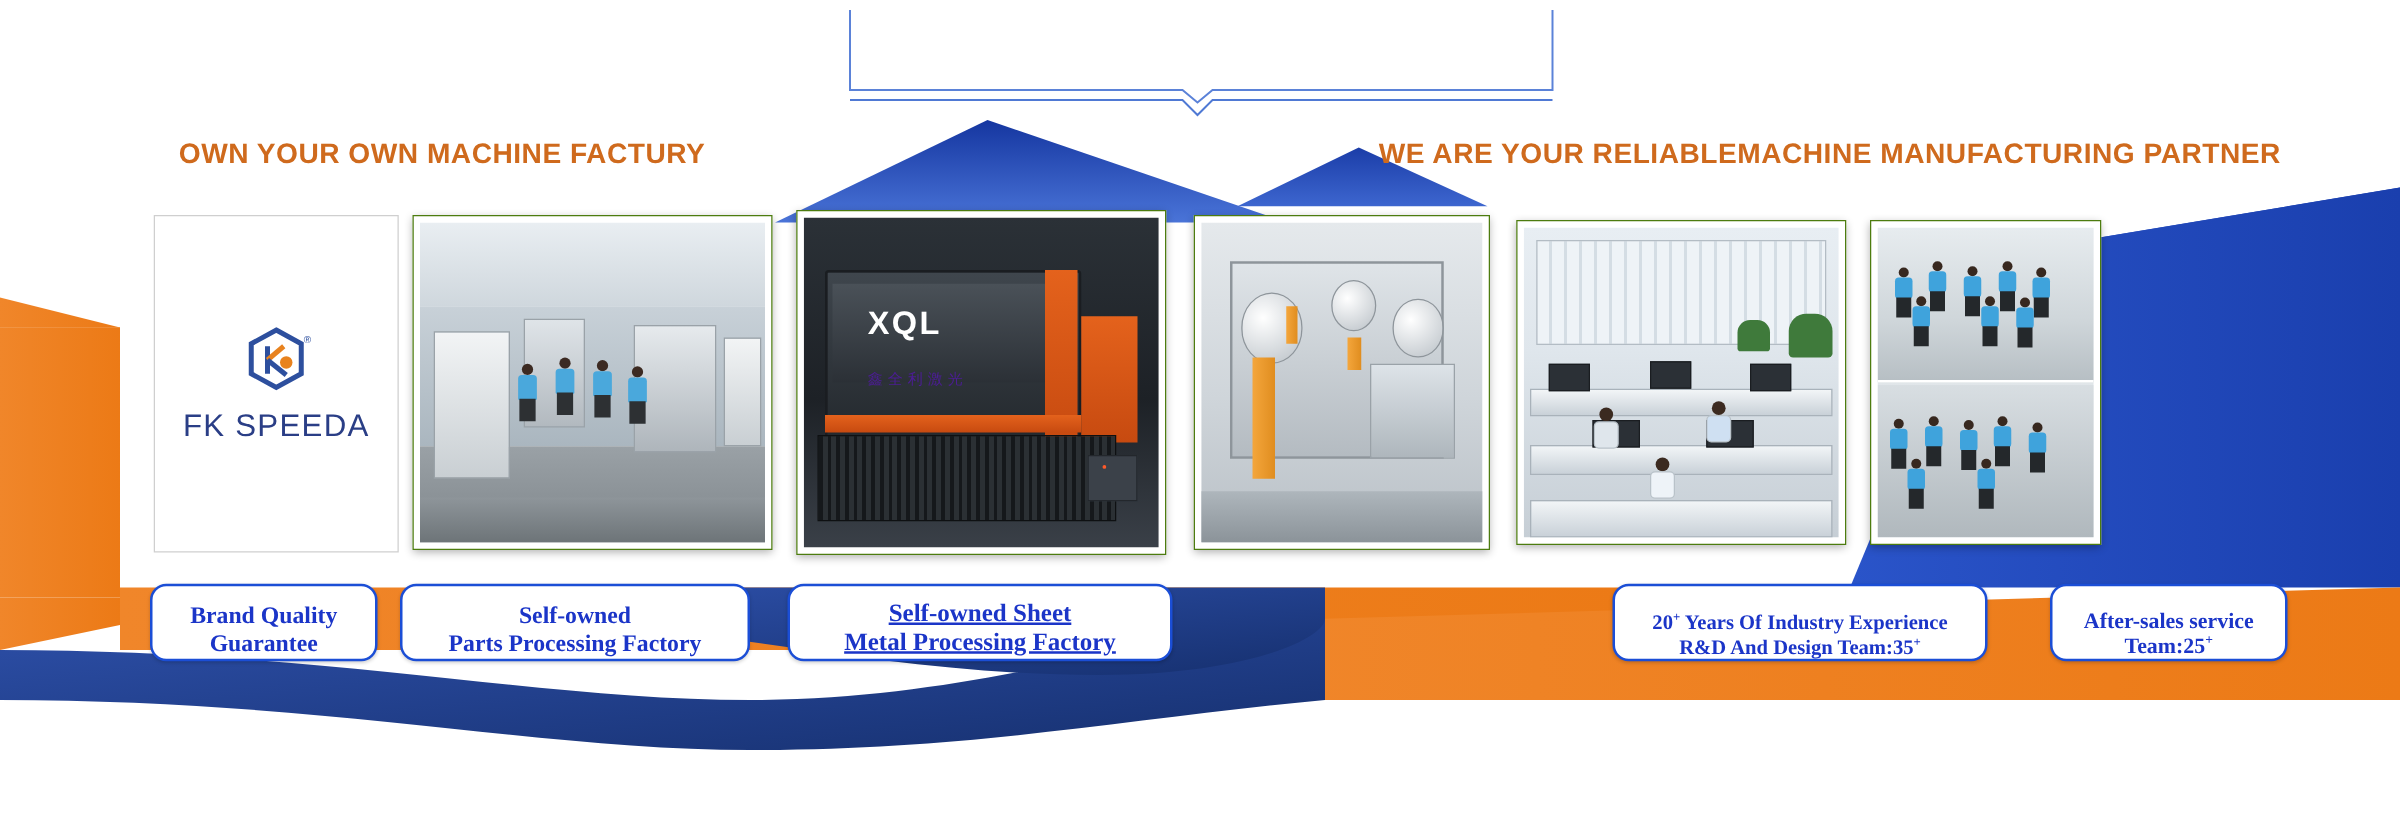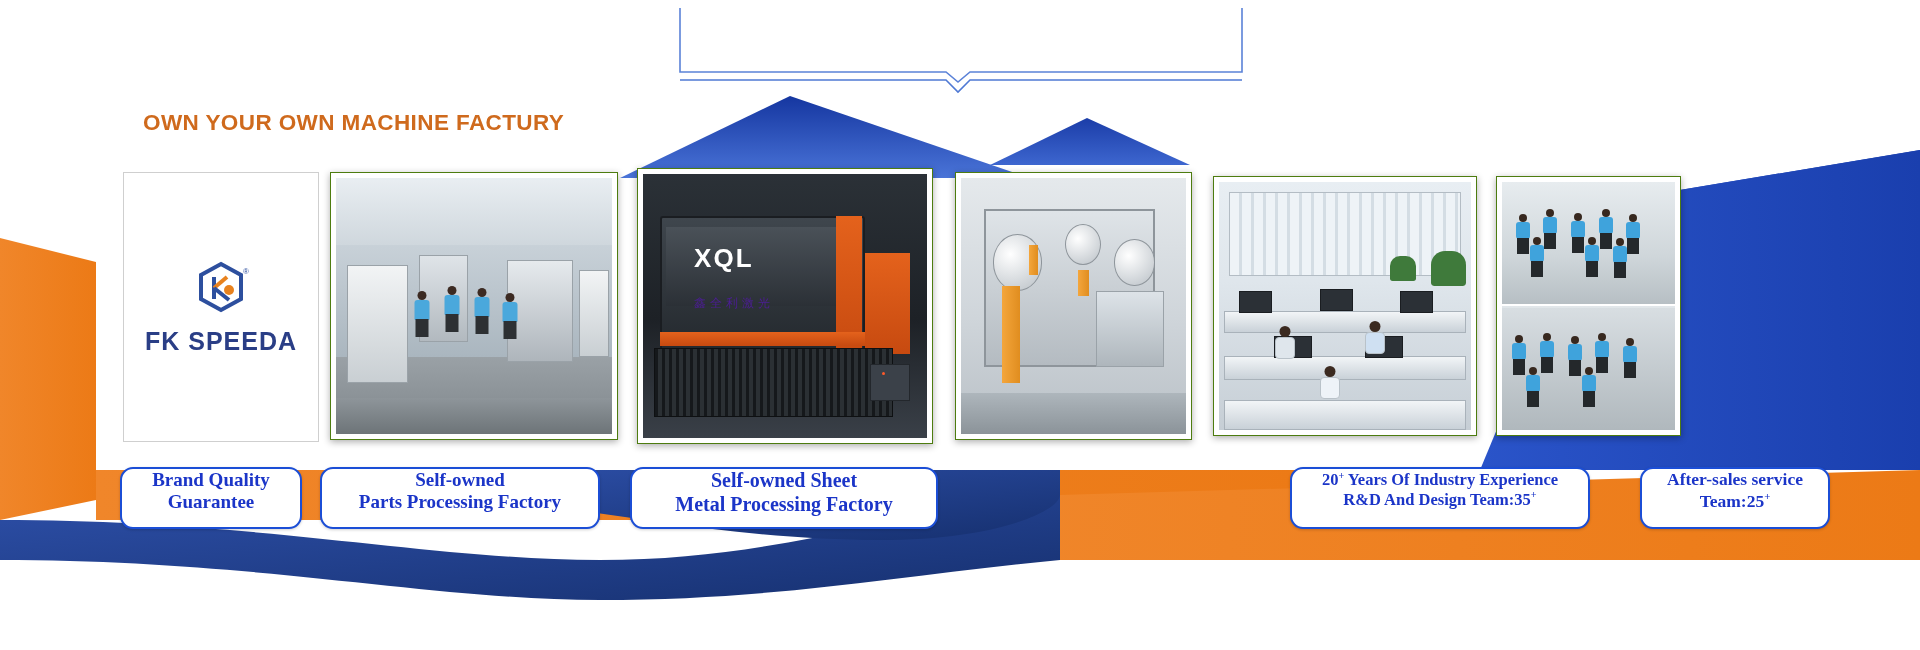--- a/index.html
+++ b/index.html
@@ -50,21 +50,21 @@
     overflow:hidden;
   }
   .card .inner { position:absolute; inset:5px; overflow:hidden; }
   .card.plain  { border:1px solid #cfcfcf; box-shadow:none; }
 
   
   .logo-box { position:absolute; inset:0; background:#fff;
               display:flex; flex-direction:column; align-items:center; justify-content:center; }
   .logo-mark { width:56px; height:62px; position:relative; margin-bottom:6px; }
   .logo-name {
-    font-size:25px; font-weight:bold; color:#2a3e86;
+    font-size:25px; font-weight:normal; color:#2a3e86;
     letter-spacing:1px; white-space:nowrap;
   }
 
   
   .scene { position:absolute; inset:0; }
 
   
   .floor-ceiling { position:absolute; left:0; top:0; right:0; height:26%;
     background:linear-gradient(180deg,#e9eef2,#cfd7dd); }
   .floor-wall { position:absolute; left:0; top:26%; right:0; height:44%;
@@ -127,21 +127,21 @@
     width:14px; height:17px; border-radius:3px; background:#3fa3dc; }
   .tm-p .l { position:absolute; left:50%; transform:translateX(-50%); top:24px;
     width:12px; height:16px; background:#24282b; }
 
   
   .pills { position:absolute; left:0; top:467px; width:1920px; height:70px; }
   .pill {
     position:absolute; top:0; height:62px;
     background:#ffffff; border:2.5px solid #1b4ed6;
     border-radius:13px;
-    display:flex; align-items:flex-start; justify-content:center;
+    display:flex; align-items:flex-end; justify-content:center;
     text-align:center;
     font-family:"Liberation Serif", serif;
     font-weight:bold; color:#1b35c8;
     line-height:1.18;
     box-shadow:0 1px 3px rgba(0,0,0,.18);
   }
   .pill span.l2 { display:block; }
   sup { font-size:.62em; vertical-align:super; }
 </style>
 </head>
@@ -205,20 +205,21 @@
   </svg>
 
   <div class="title-wrap">
     <svg class="title-frame-outer" viewBox="0 0 570 92">
       <path d="M4,2 L4,66 L270,66 L282,76 L294,66 L566,66 L566,2" fill="none" stroke="#5b82d8" stroke-width="1.6"></path>
       <path d="M4,74 L270,74 L282,86 L294,74 L566,74" fill="none" stroke="#4f79d4" stroke-width="1.6"></path>
     </svg>
   </div>
 
   <div class="side-head left">OWN YOUR OWN MACHINE FACTURY</div>
+  <div class="side-head right">WE ARE YOUR RELIABLEMACHINE MANUFACTURING PARTNER</div>
 
   <div class="cards">
 
     <div class="card plain" style="left:123px; width:196px; height:270px;">
       <div class="inner">
         <div class="logo-box">
           <div class="logo-mark">
             <svg viewBox="0 0 56 62" width="56" height="62">
               <path d="M28 5 L48 16 L48 40 L28 51 L8 40 L8 16 Z" fill="none" stroke="#2d4f9e" stroke-width="4"></path>
               <path d="M21 18 L21 40" stroke="#2d4f9e" stroke-width="4"></path>
@@ -434,21 +435,21 @@
       </div>
     </div>
 
     <div class="pill" style="left:320px; width:280px; font-size:19px;">
       <div>
         <span>Self-owned</span>
         <span class="l2">Parts Processing Factory</span>
       </div>
     </div>
 
-    <div class="pill" style="left:630px; width:308px; font-size:20px;">
+    <div class="pill" style="left:630px; width:308px; font-size:20px;text-decoration:underline;">
       <div>
         <span>Self-owned Sheet</span>
         <span class="l2">Metal Processing Factory</span>
       </div>
     </div>
 
 
     <div class="pill" style="left:1290px; width:300px; font-size:16.5px;">
       <div>
         <span>20<sup>+</sup> Years Of Industry Experience</span>

